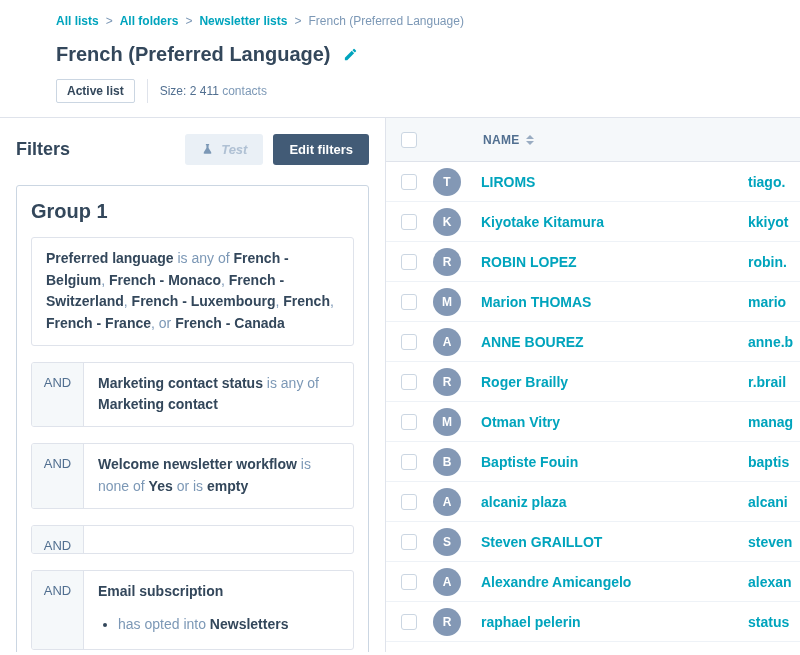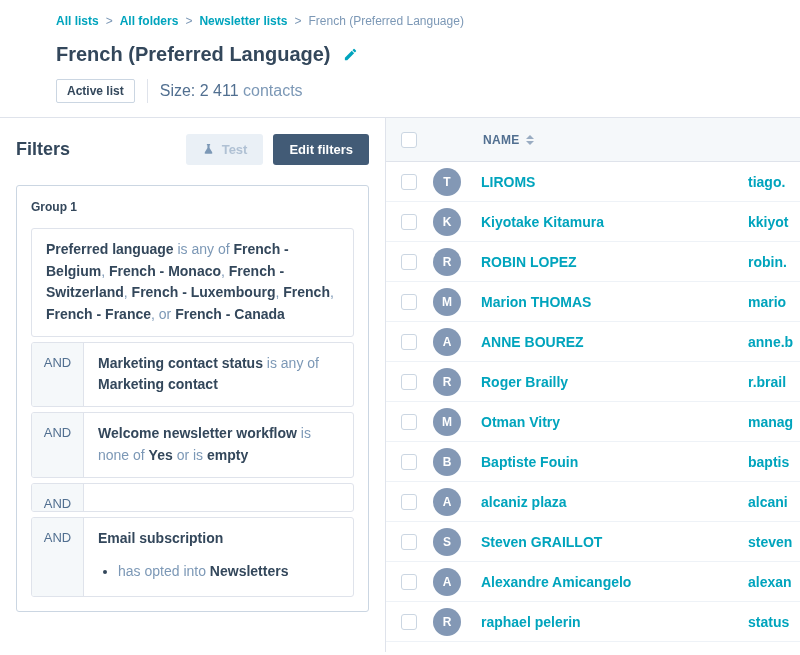--- a/index.html
+++ b/index.html
@@ -11,44 +11,44 @@
   .breadcrumb { font-size:12px; font-weight:700; display:flex; align-items:center; gap:7px; }
   .crumb-link { color:var(--accent); text-decoration:none; cursor:pointer; }
   .crumb-sep { color:var(--muted); font-weight:400; font-size:12px; }
   .crumb-last { color:var(--muted); font-weight:400; }
   .title-row { display:flex; align-items:center; gap:12px; margin-top:15px; }
   .page-title { font-size:20px; font-weight:700; color:var(--title); }
   .edit-icon { width:15px; height:15px; fill:var(--accent); cursor:pointer; }
   .meta-row { display:flex; align-items:center; margin-top:13px; }
   .badge { border:1px solid var(--border); border-radius:2px; padding:4px 10px;
     font-size:12px; font-weight:700; color:var(--title); background:#fff; }
-  .size-text { font-size:16px; color:var(--slate); margin-left:12px; padding-left:12px;
+  .size-text { font-size:12px; color:var(--slate); margin-left:12px; padding-left:12px;
     border-left:1px solid var(--border_light); line-height:24px; }
   .size-suffix { color:var(--muted); }
 
   
   .main { display:flex; height:534px; }
   .filters-panel { width:386px; flex:0 0 386px; border-right:1px solid var(--border_light);
     padding:16px; overflow:hidden; }
   .panel-head { display:flex; align-items:center; justify-content:space-between; }
   .panel-title { font-size:18px; font-weight:700; color:var(--title);text-align:center; }
   .btn-group { display:flex; gap:10px; }
   .btn { border:none; border-radius:3px; font-size:13px; font-weight:600; cursor:pointer;
     font-family:"Liberation Sans", sans-serif; display:flex; align-items:center; gap:7px;
     padding:8px 16px; }
-  .btn-test { background:#eaf0f6; color:#b0c1d4; }
+  .btn-test { background:#eaf0f6; color:#b0c1d4;font-style:italic; }
   .btn-test svg { width:13px; height:13px; fill:#7c98b6; }
   .btn-edit { background:var(--button_dark); color:#fff; }
 
   
   .group-card { margin-top:20px; border:1px solid var(--border); border-radius:3px;
     background:#fff; padding:14px; }
-  .group-title { font-size:12px; font-weight:700; color:var(--title); margin-bottom:14px; }
+  .group-title { font-size:20px; font-weight:700; color:var(--title); margin-bottom:14px; }
   .cond-row { display:flex; border:1px solid var(--border_light); border-radius:3px;
-    background:#fff; margin-bottom:5px; overflow:hidden; }
+    background:#fff; margin-bottom:16px; overflow:hidden; }
   .cond-row:last-child { margin-bottom:0; }
   .and-cell { flex:0 0 52px; background:var(--header_bg); border-right:1px solid var(--border_light);
     color:var(--slate); font-size:13px; text-align:center; padding-top:12px; }
   .cond-body { flex:1; padding:10px 14px; font-size:14px; line-height:1.55; color:var(--muted); }
   .seg-b { font-weight:700; color:var(--title); }
   .seg-m { color:var(--muted); font-weight:400; }
   .cond-title { font-weight:700; color:var(--title); font-size:14px; }
   .cond-bullets { margin:12px 0 4px 20px; }
   .cond-bullets li { color:var(--title); line-height:1.5; }
 

